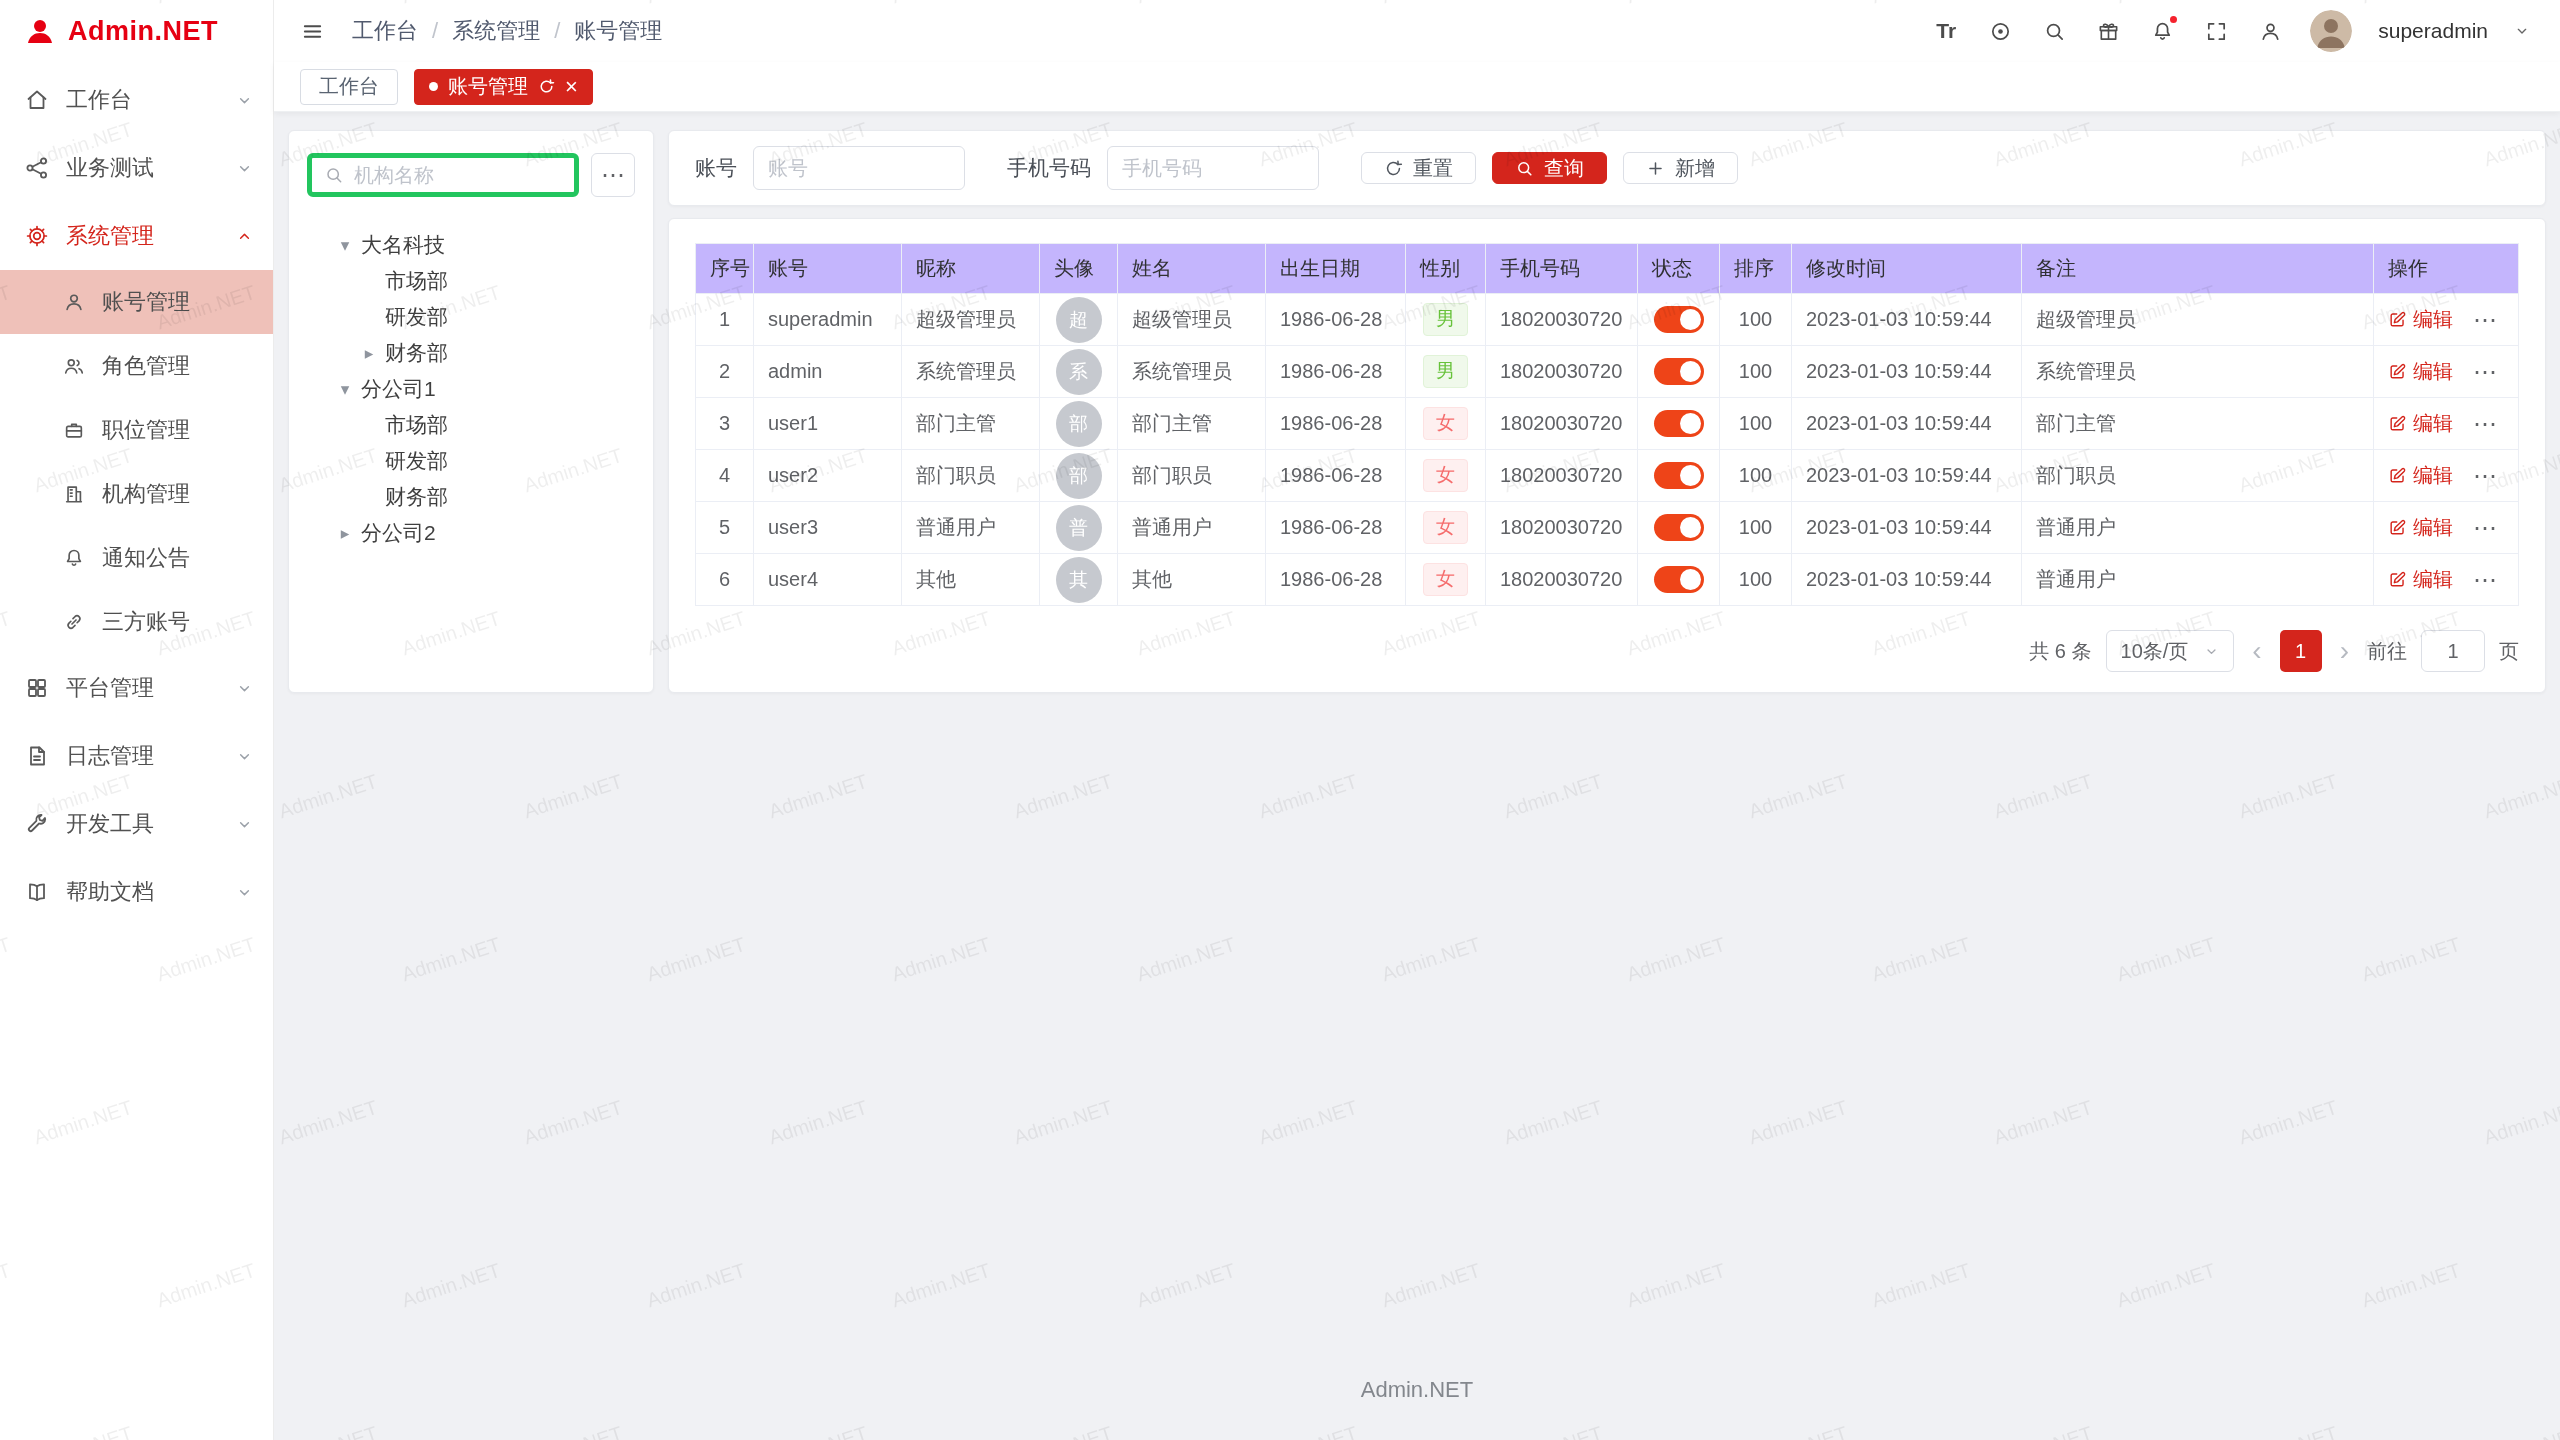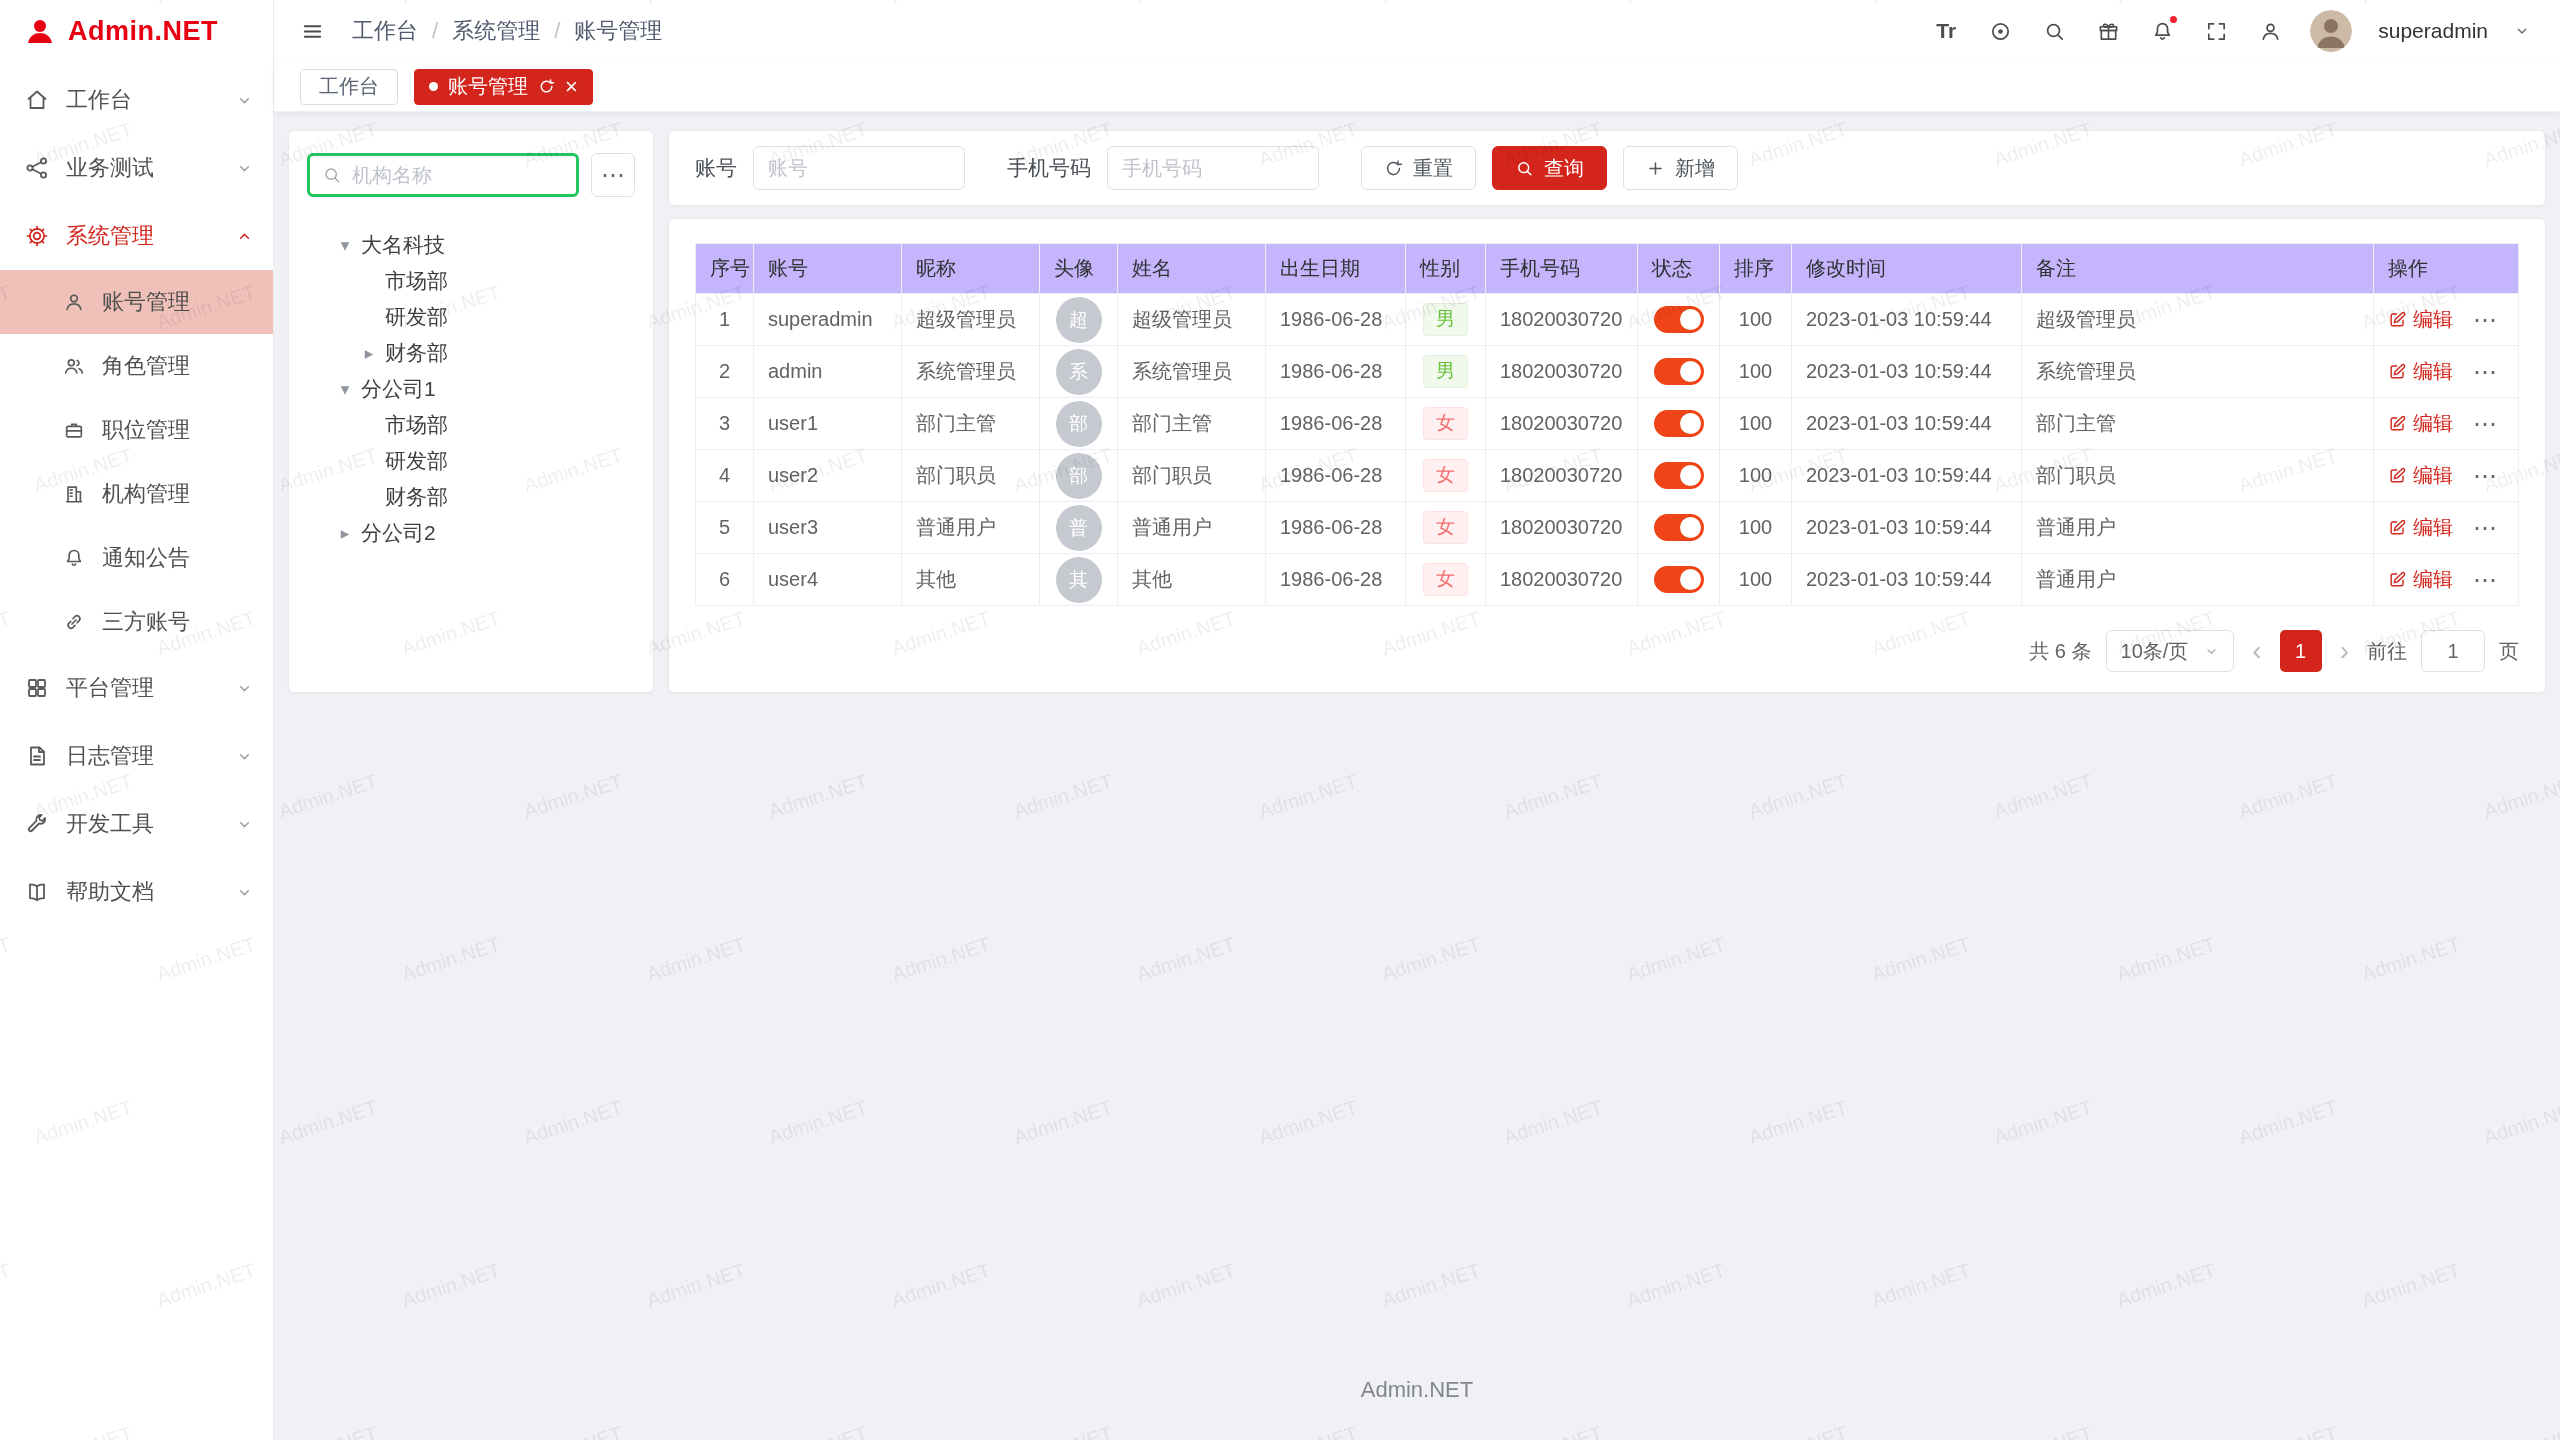--- a/index.html
+++ b/index.html
@@ -62,38 +62,38 @@
   .tab-x{font-size:22px;line-height:1;cursor:pointer;}
 
   
   .content{flex:1;background:#f0f1f4;display:flex;flex-direction:column;padding:18px 14px 0;overflow:hidden;}
   .content-row{display:flex;gap:14px;align-items:stretch;flex:none;}
   .card{background:#fff;border-radius:6px;border:1px solid #e8eaee;box-shadow:0 1px 3px rgba(0,0,0,.04);}
 
   
   .tree-card{width:366px;min-width:366px;padding:22px 18px;display:flex;flex-direction:column;}
   .tree-search{display:flex;gap:12px;flex:none;}
-  .search-box{flex:1;height:44px;border:3px solid #22c55e;border-radius:6px;display:flex;align-items:center;gap:8px;padding:0 12px;color:#a8abb2;background:#fff;min-width:0;}
+  .search-box{flex:1;height:44px;border:5px solid #22c55e;border-radius:6px;display:flex;align-items:center;gap:8px;padding:0 12px;color:#a8abb2;background:#fff;min-width:0;}
   .search-box svg{width:20px;height:20px;flex:none;}
   .search-box input{border:none;outline:none;flex:1;min-width:0;font-size:20px;background:transparent;color:#333;font-family:inherit;}
   .search-box input::placeholder{color:#bfc3cb;}
   .more-btn{width:44px;height:44px;flex:none;border:1px solid #dcdfe6;border-radius:6px;background:#fff;color:#606266;font-size:24px;display:flex;align-items:center;justify-content:center;cursor:pointer;padding:0;line-height:1;font-family:inherit;}
   .tree{margin-top:30px;flex:1;overflow:hidden;}
   .tree-row{height:36px;display:flex;align-items:center;font-size:21px;color:#3f3f3f;cursor:pointer;}
   .tree-row.lvl0{padding-left:22px;}
   .tree-row.lvl1{padding-left:46px;}
   .caret{width:32px;color:#8f959e;font-size:17px;display:inline-flex;justify-content:center;flex:none;}
 
   
   .right-col{flex:1;display:flex;flex-direction:column;gap:12px;min-width:0;}
   .filter-card{height:76px;flex:none;display:flex;align-items:center;padding:0 26px;}
   .filter-label{font-size:21px;color:#4a4f57;margin-right:16px;white-space:nowrap;}
   .f-input{width:212px;height:44px;border:1px solid #dcdfe6;border-radius:6px;padding:0 14px;font-size:20px;color:#333;margin-right:42px;outline:none;font-family:inherit;}
   .f-input::placeholder{color:#bfc3cb;}
-  .btn{height:44px;border-radius:6px;display:inline-flex;align-items:center;gap:10px;padding:12px 22px;font-size:20px;cursor:pointer;border:1px solid #dcdfe6;background:#fff;color:#50565e;margin-right:16px;font-family:inherit;}
+  .btn{height:32px;border-radius:6px;display:inline-flex;align-items:center;gap:10px;padding:12px 22px;font-size:20px;cursor:pointer;border:1px solid #dcdfe6;background:#fff;color:#50565e;margin-right:16px;font-family:inherit;}
   .btn svg{width:19px;height:19px;}
   .btn.primary{background:var(--primary);border-color:var(--primary);color:#fff;}
 
   
   .table-card{padding:24px 26px 20px;display:flex;flex-direction:column;}
   table{width:100%;border-collapse:collapse;table-layout:fixed;}
   th,td{border:1px solid #ebeef5;font-size:20px;padding:0 14px;color:#606266;text-align:left;white-space:nowrap;overflow:hidden;}
   th{background:#c4b5fd;color:#303133;font-weight:400;height:50px;}
   td{height:52px;}
   .c{text-align:center;}

